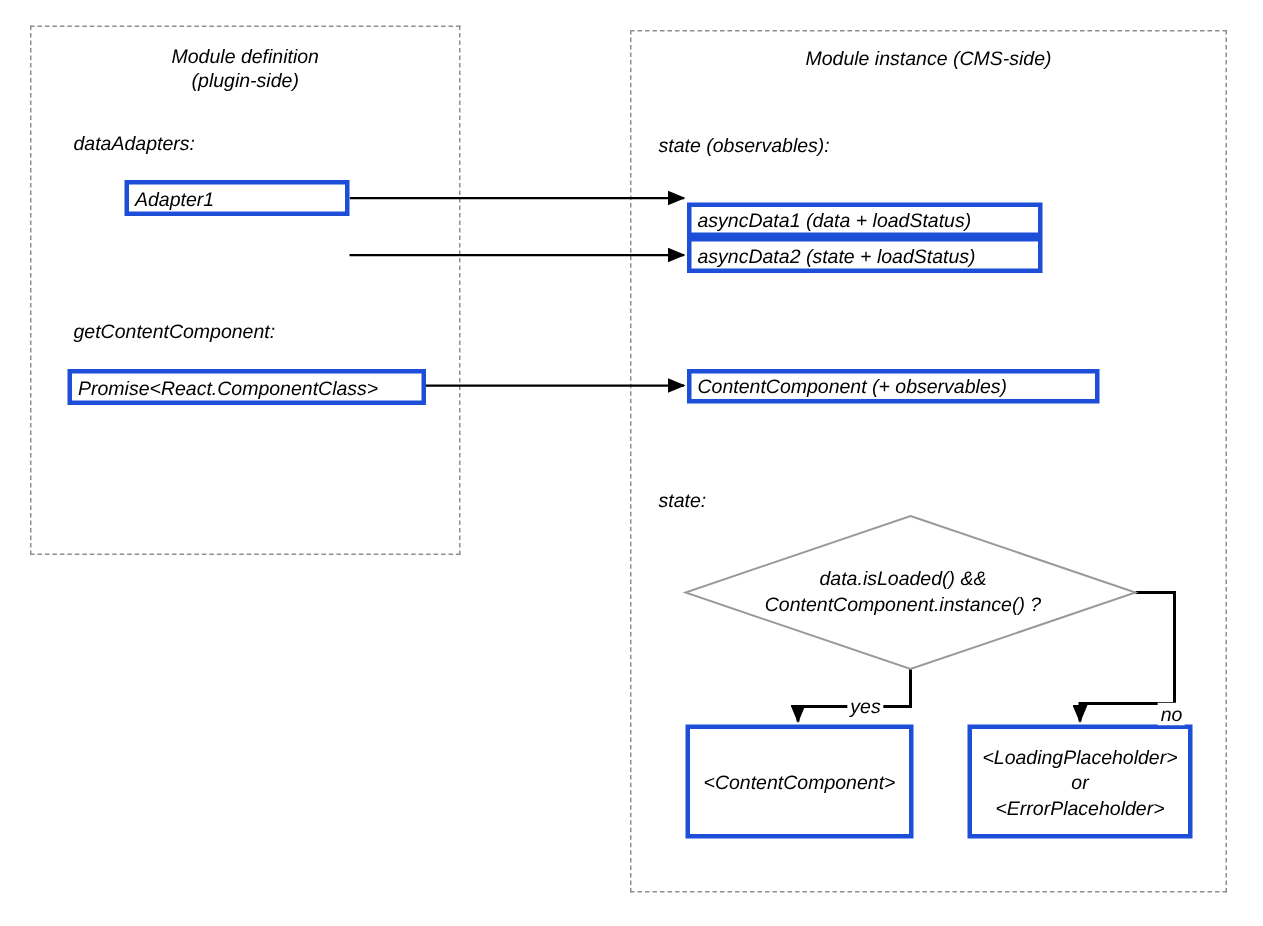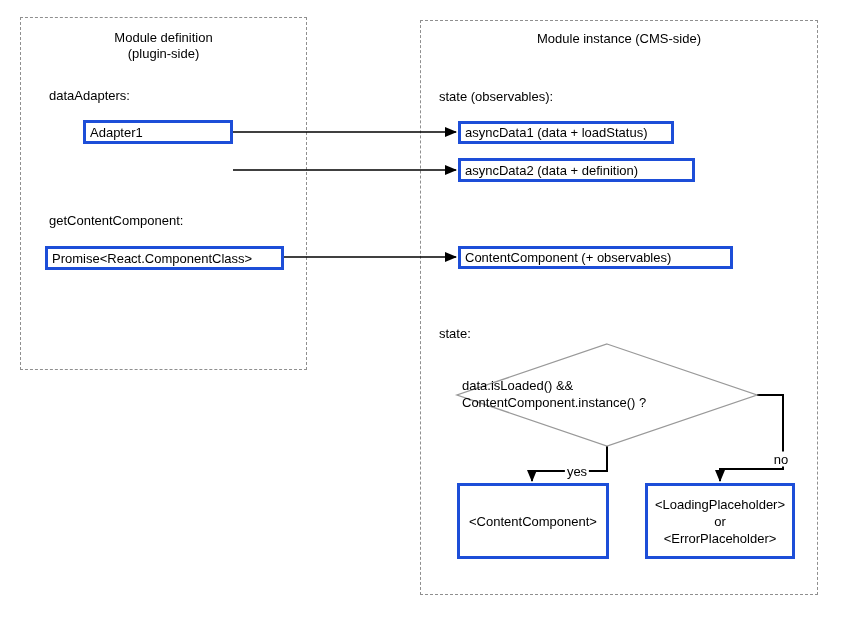--- a/index.html
+++ b/index.html
@@ -8,20 +8,21 @@
     font-family: "Liberation Sans", sans-serif;
     color: #000000;
   }
   #canvas {
     position: relative;
     width: 842px;
     height: 617px;
     background: #ffffff;
     overflow: hidden;
     font-size: 13px;
+    font-style: italic;
   }
   .panel {
     position: absolute;
     border: 1px dashed #8f8f8f;
     z-index: 1;
   }
   #overlay {
     position: absolute;
     left: 0; top: 0;
     z-index: 2;
@@ -51,21 +52,21 @@
   .box.centered {
     justify-content: center;
     padding-left: 0;
     text-align: center;
     flex-direction: column;
     line-height: 17px;
   }
   .diamond-text {
     position: absolute;
     z-index: 3;
-    text-align: left;
+    text-align: center;
     line-height: 17px;
     white-space: nowrap;
   }
   .edge-label {
     position: absolute;
     z-index: 4;
     background: #ffffff;
     padding: 0 2px;
     transform: translate(-50%, -50%);
     white-space: nowrap;
@@ -107,36 +108,36 @@
 
 
   <div class="label" style="left:49px; top:213px;">getContentComponent:</div>
 
   <div class="box" style="left:45px; top:246px; width:239px; height:24px;">Promise&lt;React.ComponentClass&gt;</div>
 
   <div class="title" style="left:420px; top:31px; width:398px;">Module instance (CMS-side)</div>
 
   <div class="label" style="left:439px; top:89px;">state (observables):</div>
 
-  <div class="box" style="left:458px; top:121px; width:216px; height:23px;text-align:center;">asyncData1 (data + loadStatus)</div>
+  <div class="box" style="left:458px; top:135px; width:237px; height:23px;text-align:center;">asyncData1 (data + loadStatus)</div>
 
-  <div class="box" style="left:458px; top:158px; width:237px; height:24px;">asyncData2 (data + definition)</div>
+  <div class="box" style="left:458px; top:158px; width:237px; height:24px;">asyncData2 (state + loadStatus)</div>
 
   <div class="box" style="left:458px; top:246px; width:275px; height:23px;">ContentComponent (+ observables)</div>
 
   <div class="label" style="left:439px; top:326px;">state:</div>
 
   <div class="diamond-text" style="left:462px; top:377px; width:280px;">
     <div>data.isLoaded() &amp;&amp;</div>
     <div>ContentComponent.instance() ?</div>
   </div>
 
   <div class="edge-label" style="left:577px; top:471px;">yes</div>
 
-  <div class="edge-label" style="left:781px; top:459px;">no</div>
+  <div class="edge-label" style="left:781px; top:476px;">no</div>
 
   <div class="box centered" style="left:645px; top:483px; width:150px; height:76px;">
     <div>&lt;LoadingPlaceholder&gt;</div>
     <div>or</div>
     <div>&lt;ErrorPlaceholder&gt;</div>
   </div>
 
   <div class="box centered" style="left:457px; top:483px; width:152px; height:76px;">&lt;ContentComponent&gt;</div>
 
 </div>

